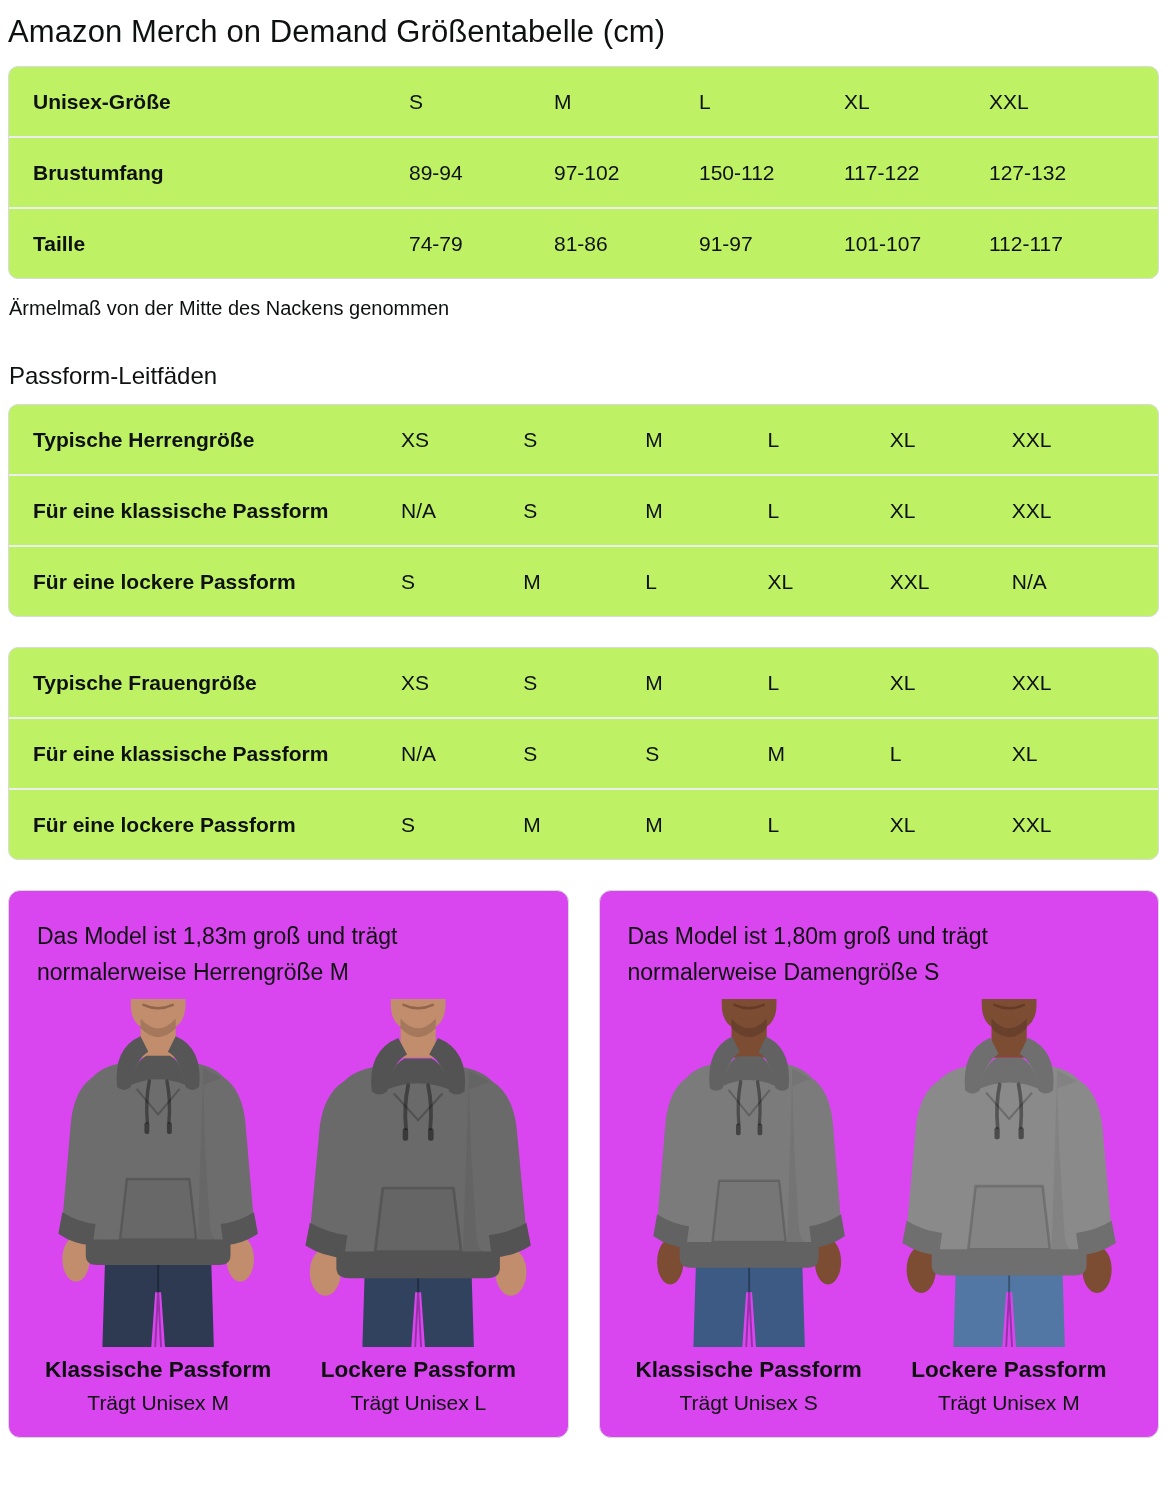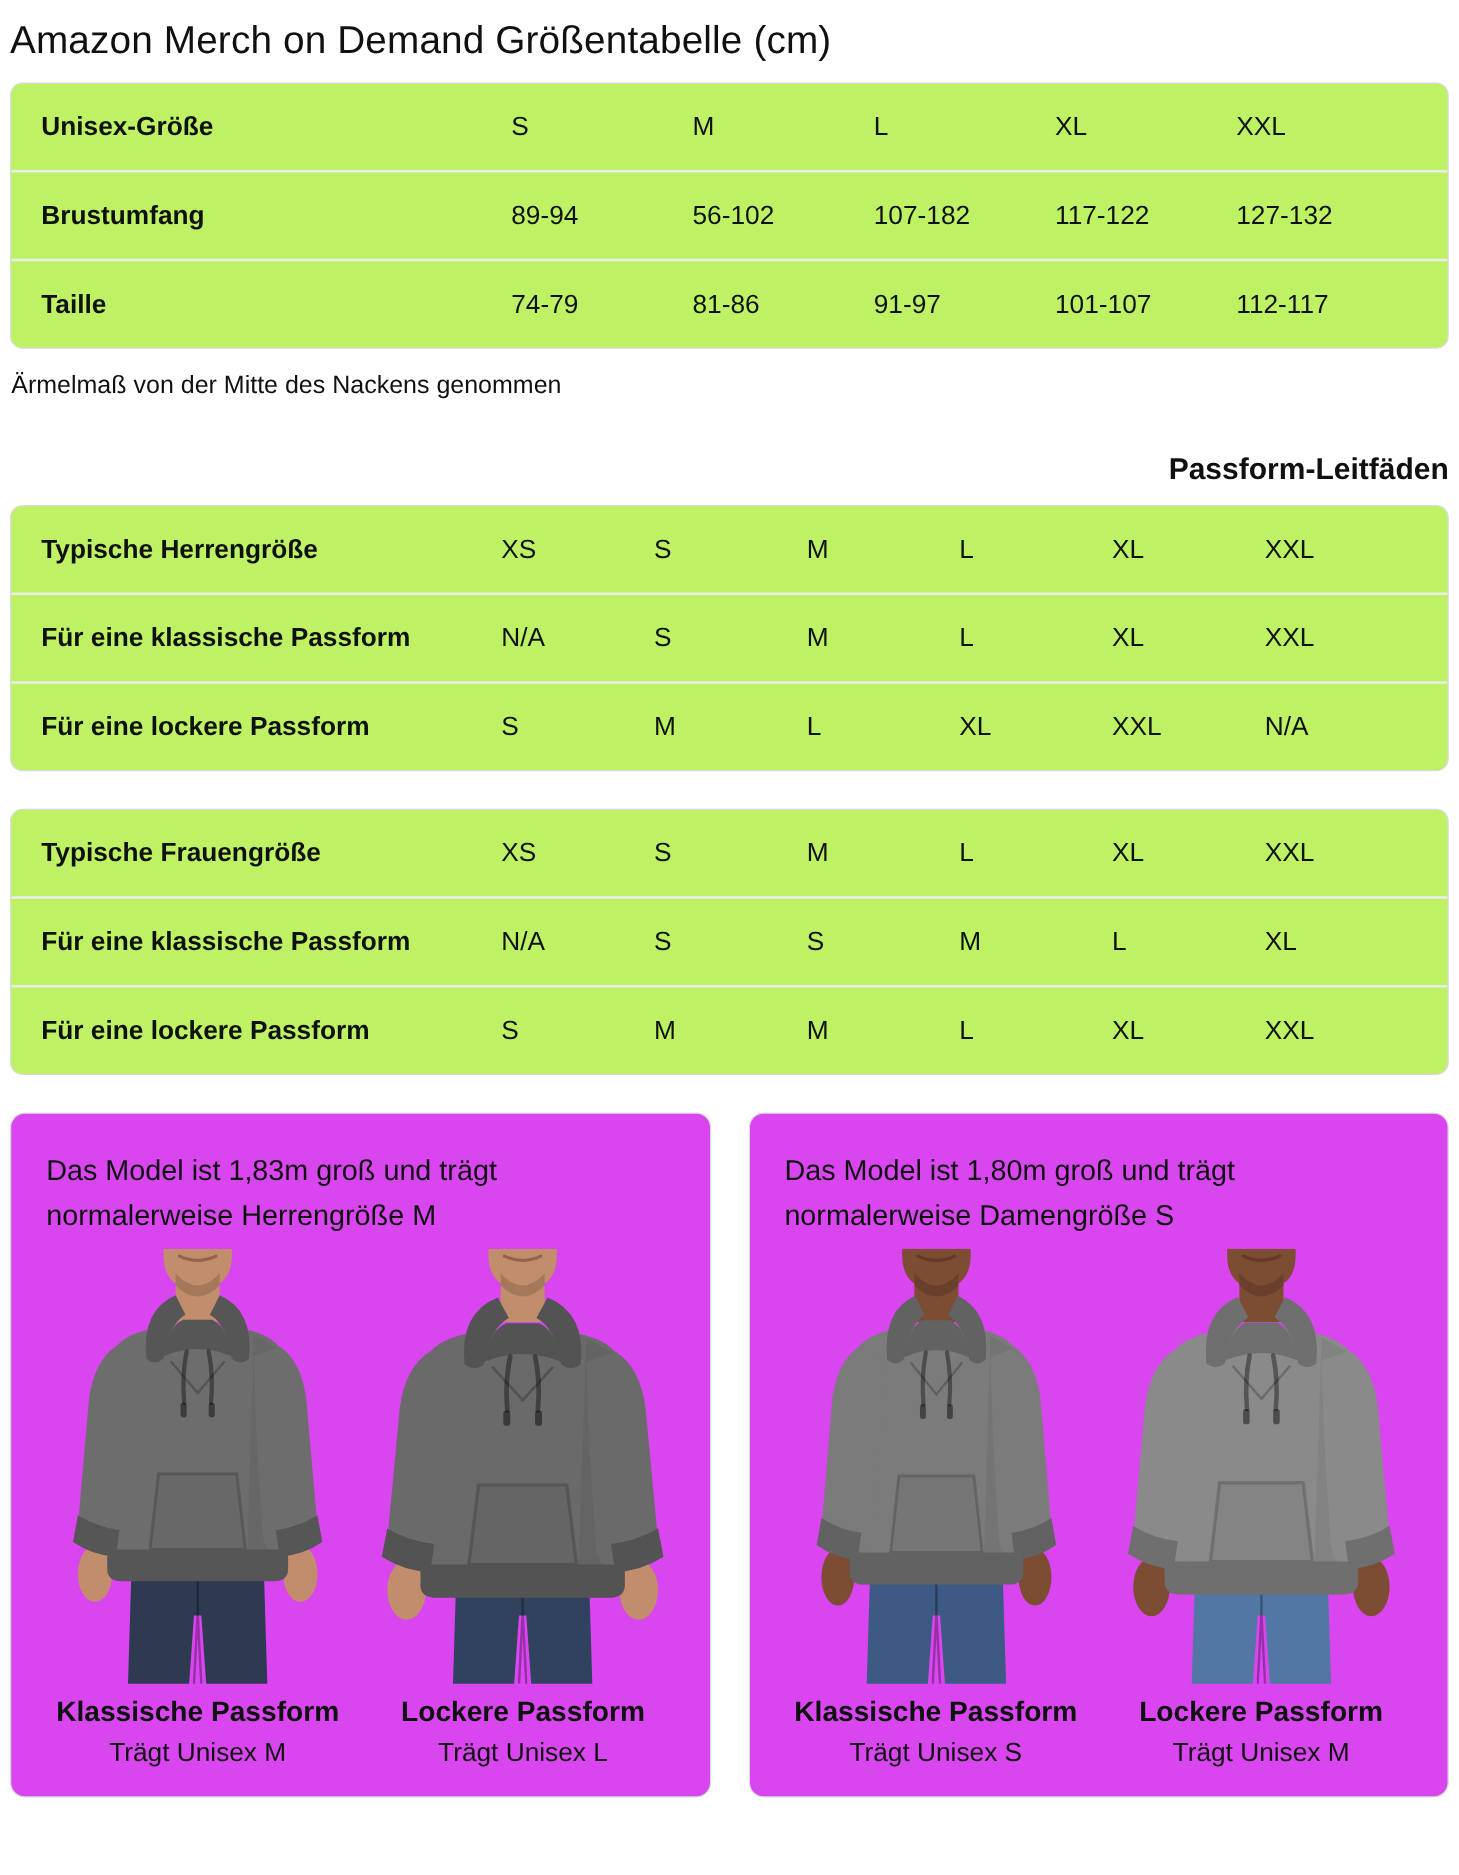--- a/index.html
+++ b/index.html
@@ -36,23 +36,22 @@
   .t5 .trow{grid-template-columns:376px repeat(5,1fr);}
   .t6 .trow{grid-template-columns:368px repeat(6,1fr);}
   .tlabel{font-weight:700;}
   .tval{font-weight:400;}
   .note{
     font-size:20px;
     margin:18px 0 0 1px;
   }
   .section-title{
     font-size:24px;
-    font-weight:700;
+    font-weight:400;
     margin:42px 0 14px 1px;
-    text-align:right;
   }
   .gap30{margin-bottom:30px;}
   
   .cards-row{
     display:flex;
     gap:30px;
     margin-top:30px;
   }
   .model-card{
     flex:1;
@@ -147,22 +146,22 @@
     <div class="tlabel">Unisex-Größe</div>
     <div class="tval">S</div>
     <div class="tval">M</div>
     <div class="tval">L</div>
     <div class="tval">XL</div>
     <div class="tval">XXL</div>
   </div>
   <div class="trow">
     <div class="tlabel">Brustumfang</div>
     <div class="tval">89-94</div>
-    <div class="tval">56-102</div>
-    <div class="tval">107-182</div>
+    <div class="tval">97-102</div>
+    <div class="tval">150-112</div>
     <div class="tval">117-122</div>
     <div class="tval">127-132</div>
   </div>
   <div class="trow">
     <div class="tlabel">Taille</div>
     <div class="tval">74-79</div>
     <div class="tval">81-86</div>
     <div class="tval">91-97</div>
     <div class="tval">101-107</div>
     <div class="tval">112-117</div>

